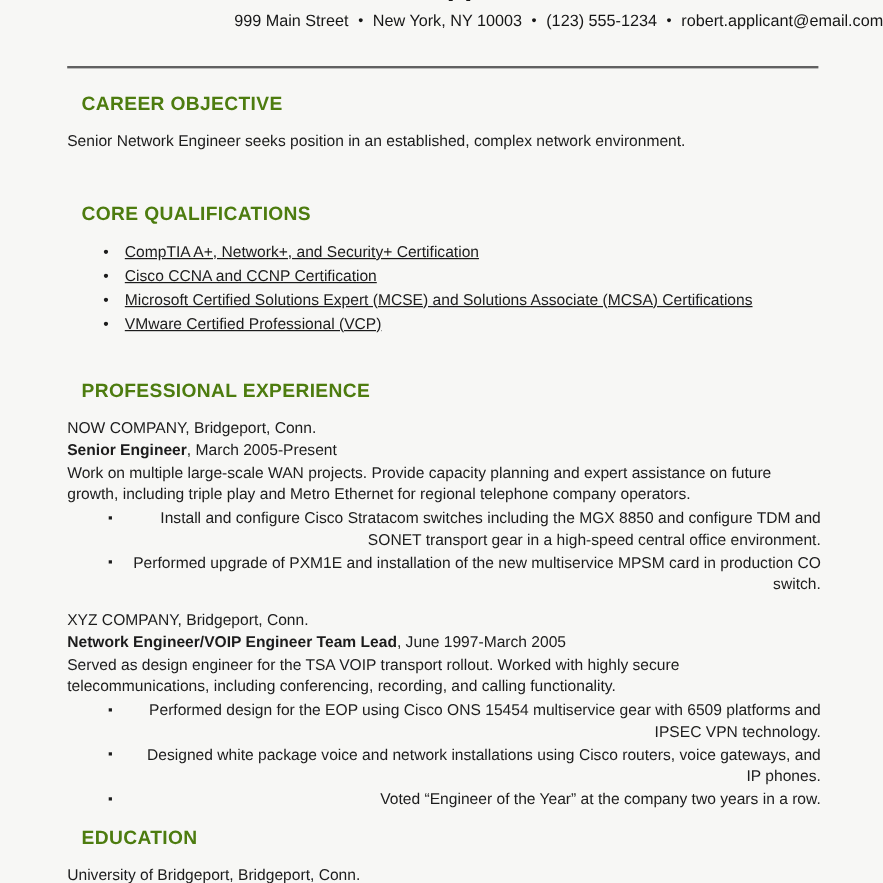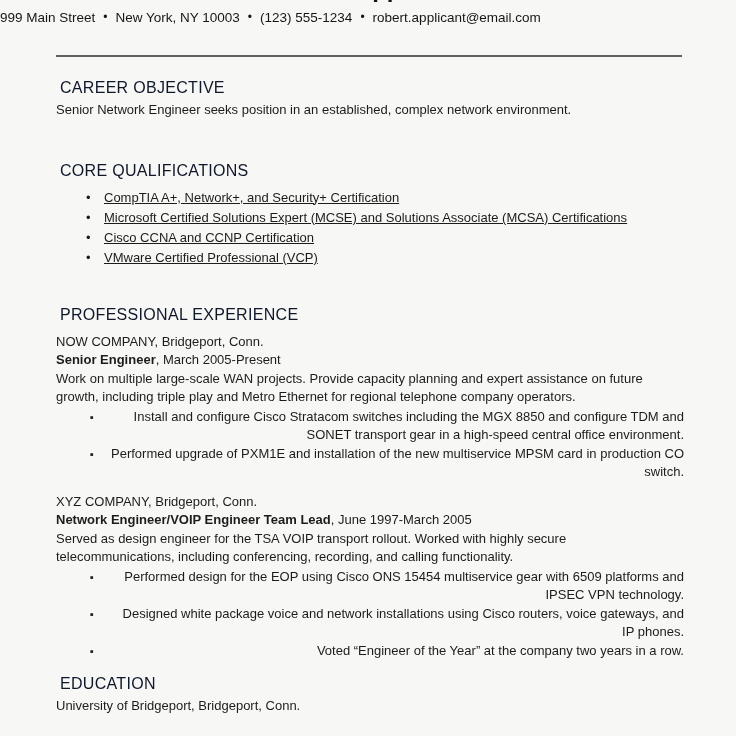--- a/index.html
+++ b/index.html
@@ -19,46 +19,46 @@
   .name-cropped {
     position: absolute;
     top: -25px; left: 0; width: 100%;
     text-align: center;
     font-size: 24px; font-weight: bold;
     line-height: 28px;
     color: #161616;
   }
   .contact {
     padding-top: 9px;
-    text-align: left;
+    text-align: right;
     font-size: 13.5px;
     line-height: 16px;
     color: #161616;
     white-space: nowrap;
   }
   .contact .sep {
     display: inline-block;
     margin: 0 8px;
     font-size: 12px;
     vertical-align: 1px;
   }
   .rule {
     margin: 29px 54px 0 56px;
     border: none;
     border-top: 2px solid #616161;
     height: 0;
   }
   .section { padding: 0 52px 0 56px; }
   .heading {
     font-size: 16px;
-    font-weight: 400;
+    font-weight: 700;
     letter-spacing: 0.3px;
     line-height: 19px;
-    color: #0f172a;
-    margin: 4px;
+    color: #4d7c0f;
+    margin: 12px;
   }
   .h-objective   { margin-top: 21px; }
   .h-qualif      { margin-top: 41px; }
   .h-experience  { margin-top: 37px; }
   .h-education   { margin-top: 14px; }
   .body-text {
     font-size: 13px;
     line-height: 18.5px;
     margin: 0;
   }
@@ -118,22 +118,22 @@
 
   <div class="section">
     <h2 class="heading h-objective">CAREER OBJECTIVE</h2>
     <p class="body-text objective-text">Senior Network Engineer seeks position in an established, complex network environment.</p>
   </div>
 
   <div class="section">
     <h2 class="heading h-qualif">CORE QUALIFICATIONS</h2>
     <ul class="dot-list">
       <li>CompTIA A+, Network+,  and Security+ Certification</li>
+      <li>Cisco CCNA and CCNP Certification</li>
       <li>Microsoft Certified Solutions Expert (MCSE) and Solutions Associate (MCSA) Certifications</li>
-      <li>Cisco CCNA and CCNP Certification</li>
       <li>VMware Certified Professional (VCP)</li>
     </ul>
   </div>
 
   <div class="section">
     <h2 class="heading h-experience">PROFESSIONAL EXPERIENCE</h2>
 
     <div class="job">
       <p class="body-text">NOW COMPANY, Bridgeport, Conn.</p>
       <p class="body-text"><span class="bold">Senior Engineer</span><span>, March 2005-Present</span></p>

